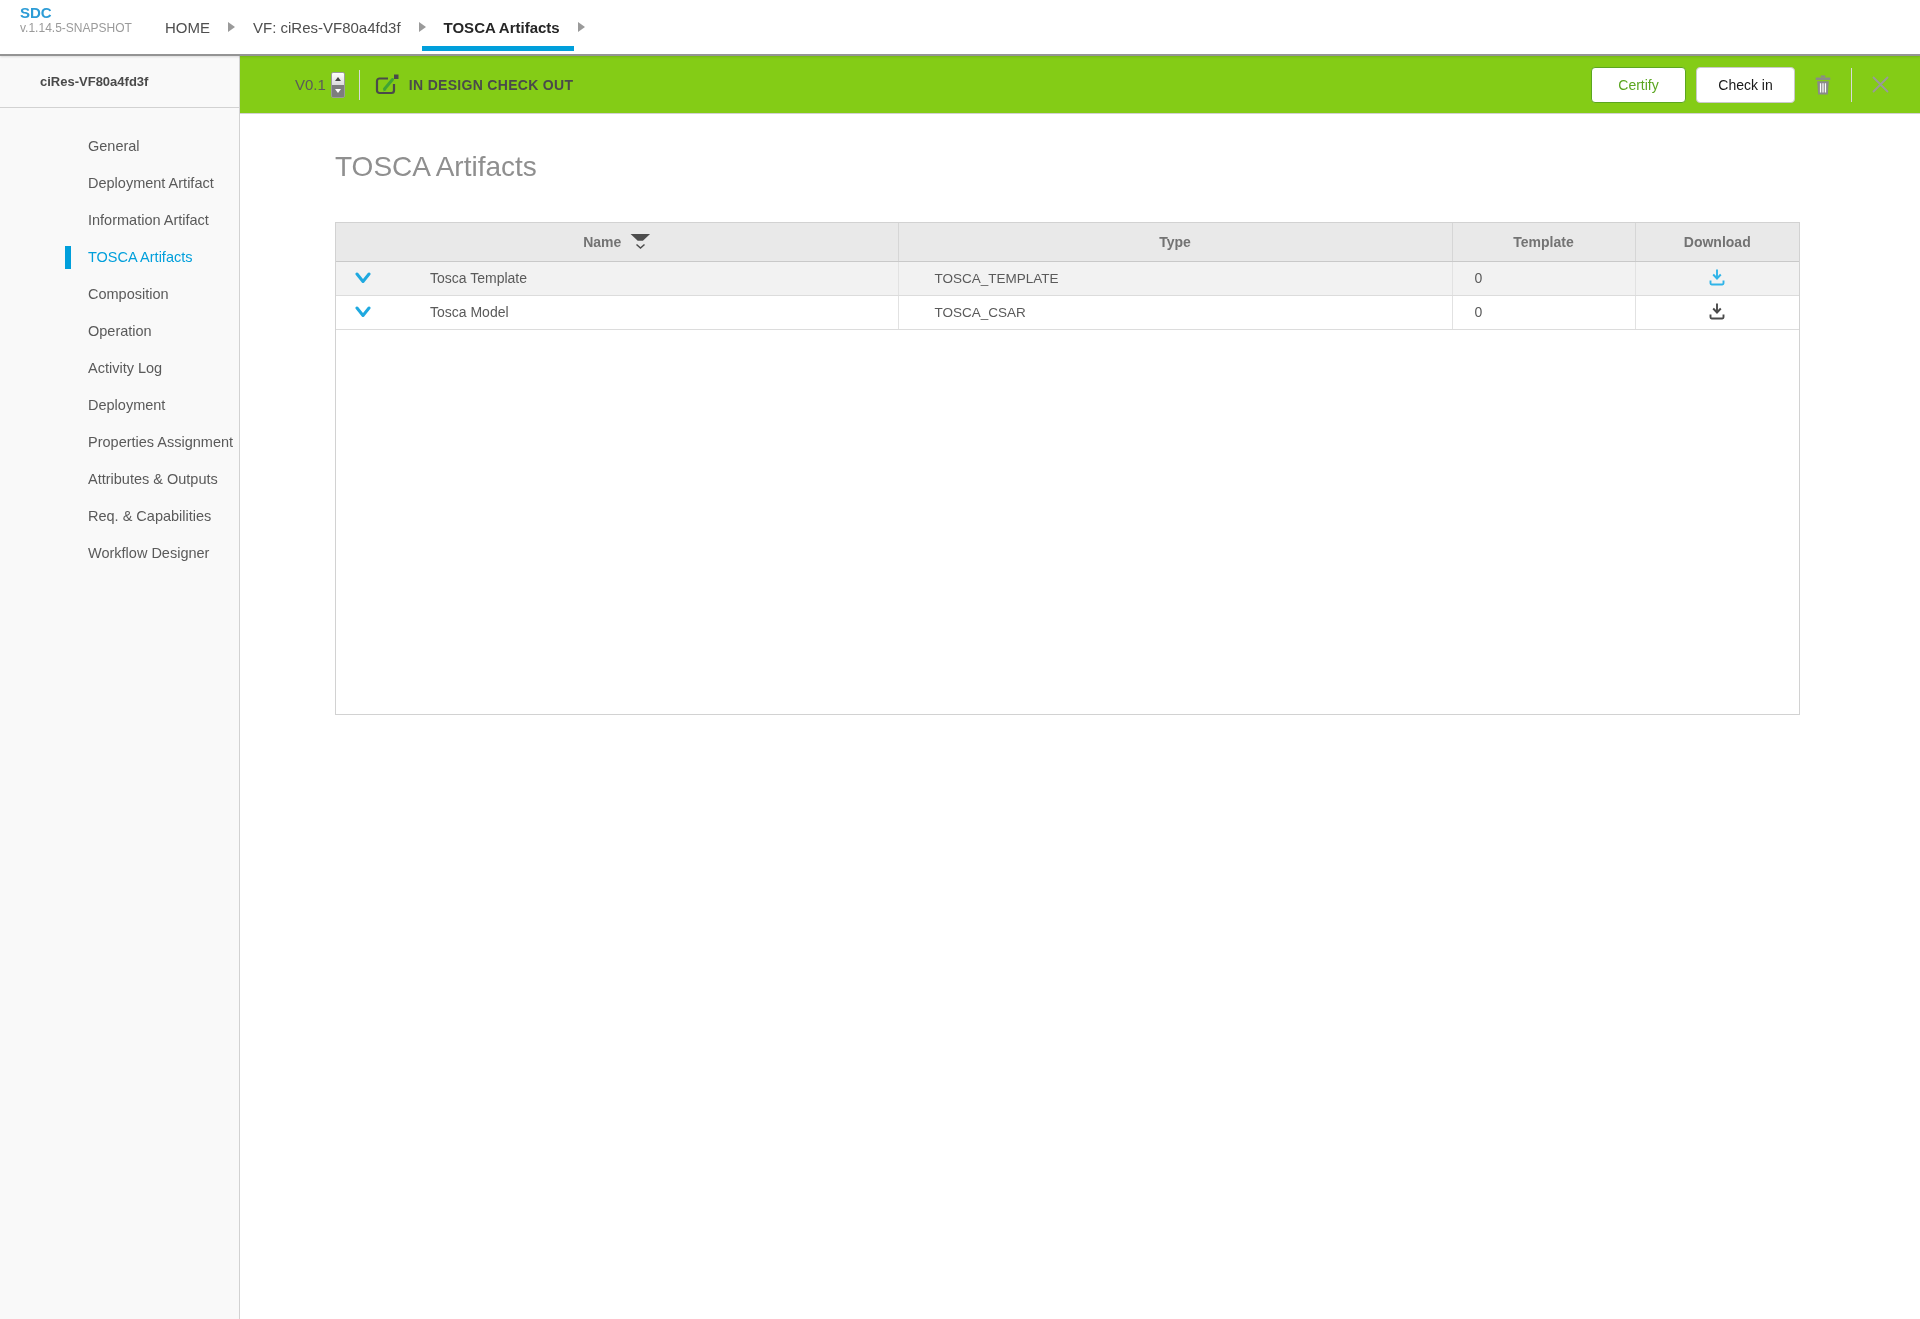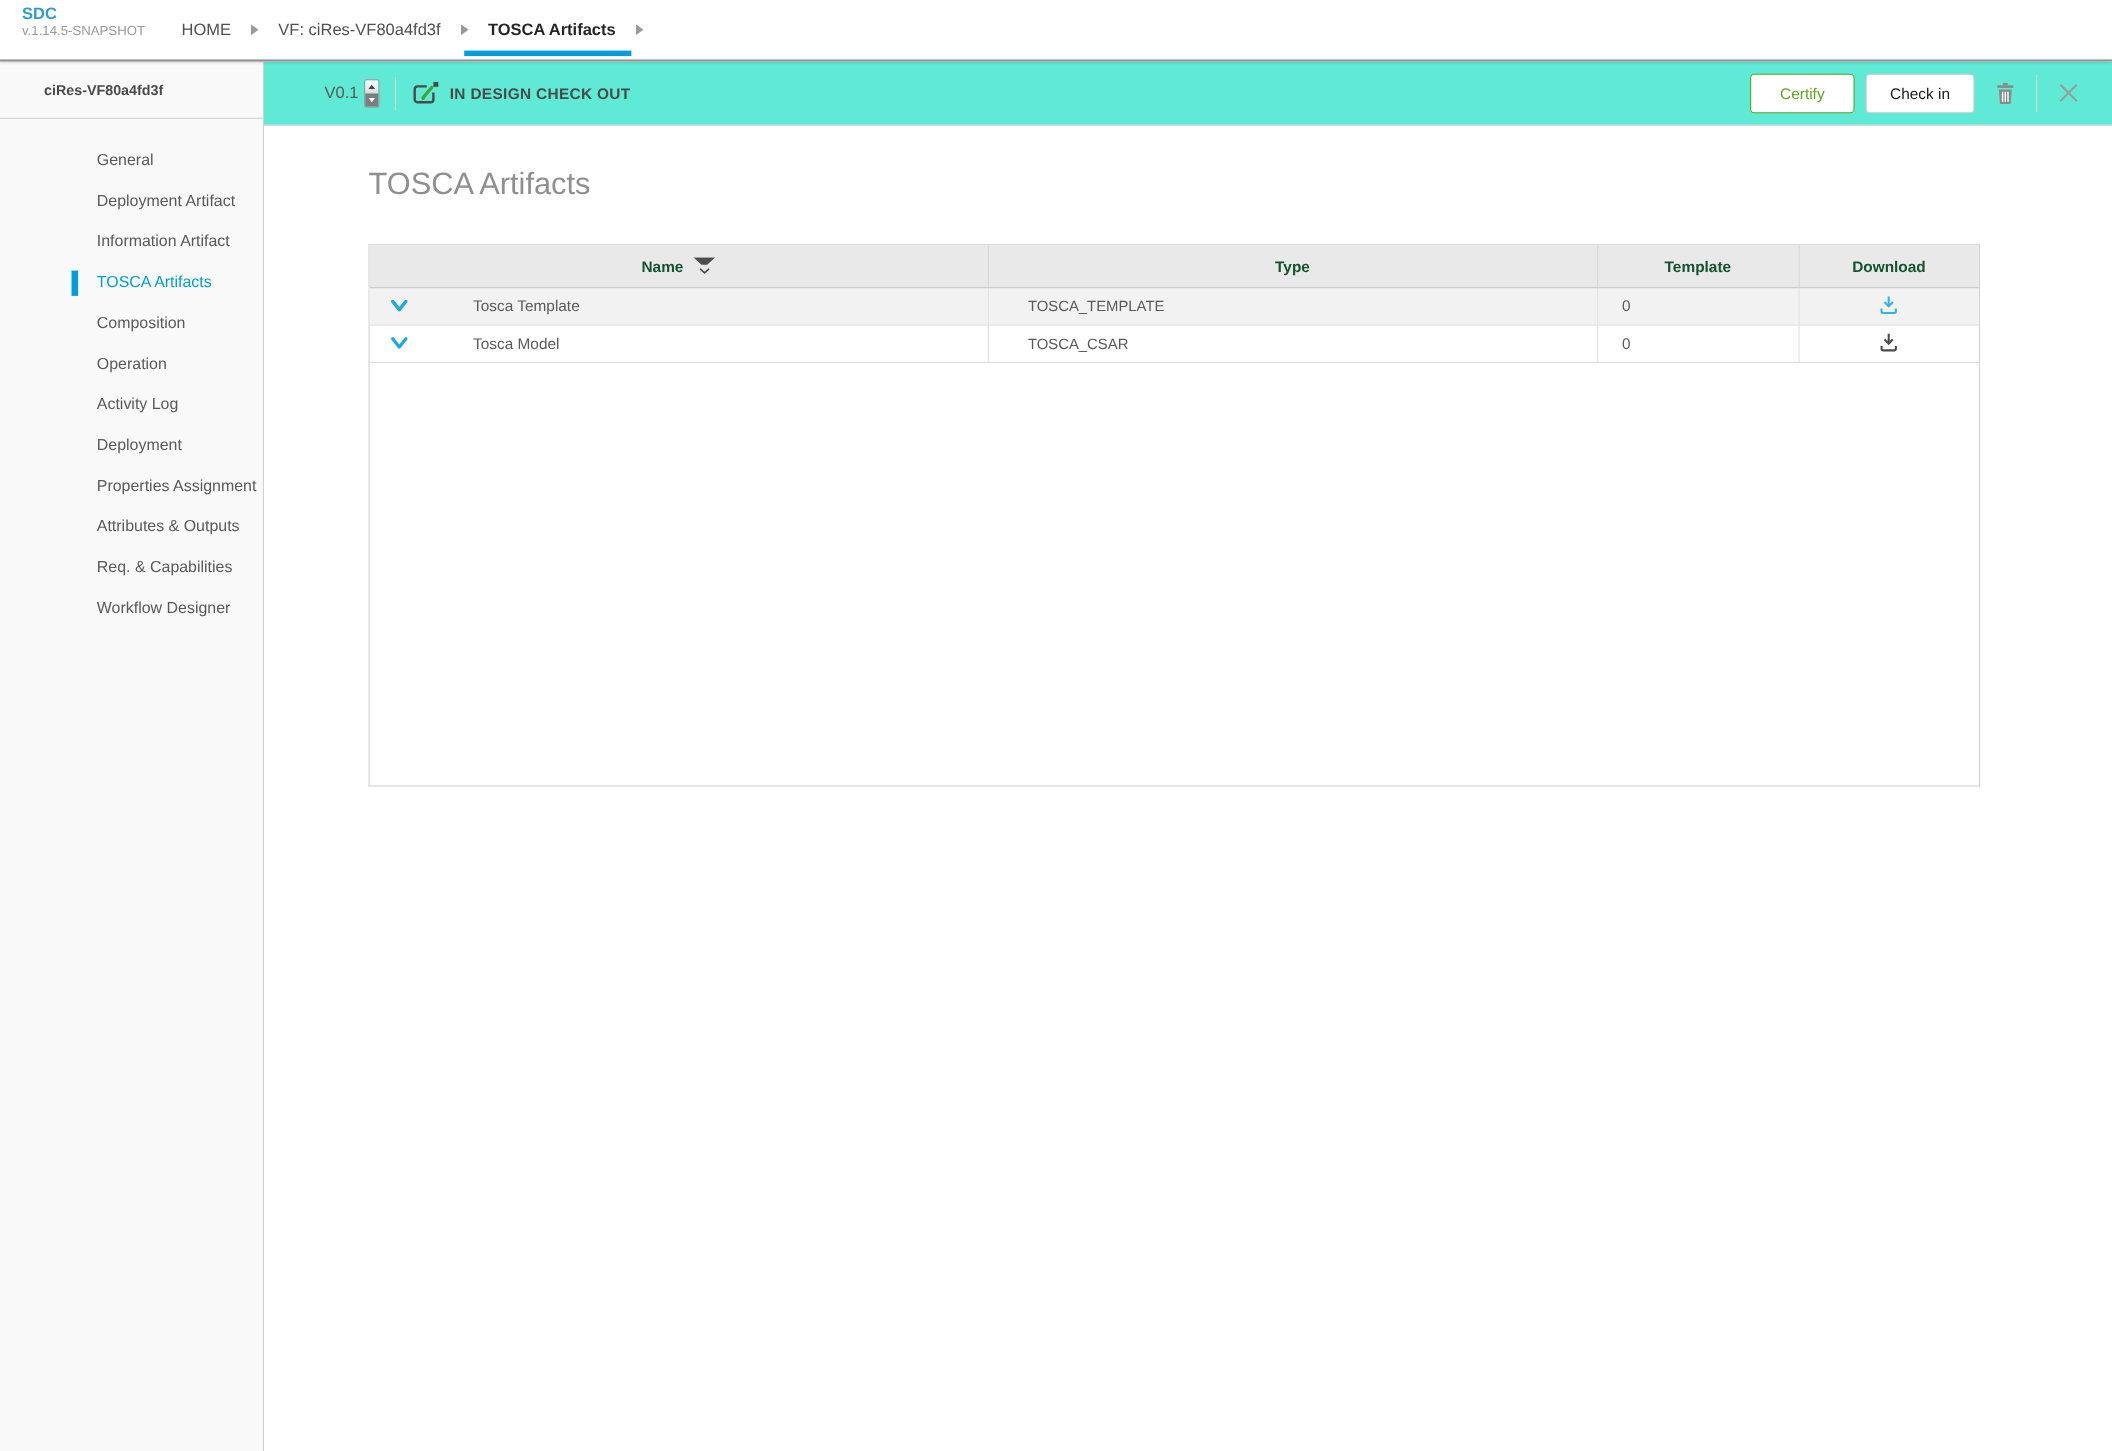--- a/index.html
+++ b/index.html
@@ -30,21 +30,21 @@
   .nav-item { position:relative; height:37px; line-height:37px; padding-left:40px;
               font-size:14.5px; color:#5a5a5a; cursor:pointer; white-space:nowrap; }
   .nav-item.active { color:#009fdb; }
   .nav-item.active::before { content:""; position:absolute; left:17px; top:7px;
                              width:6px; height:23px; background:#009fdb; }
 
   .content { flex:1; display:flex; flex-direction:column; }
 
   
   .toolbar { height:58px; border-bottom:1px solid #d2d2d2; display:flex; align-items:center;
-             padding:0 20px 0 55px; background:#5eead4; }
+             padding:0 20px 0 55px; background:#84cc16; }
   .version-label { font-size:15px; color:#5a5a5a; }
   .stepper { width:14px; height:26px; margin-left:5px; border:1px solid #9b9b9b; border-radius:2px;
              display:flex; flex-direction:column; overflow:hidden; cursor:pointer; }
   .stepper .up { flex:1; background:linear-gradient(#fefefe,#dcdcdc); display:flex;
                  align-items:center; justify-content:center; }
   .stepper .down { flex:1; background:#7d7d7d; display:flex; align-items:center; justify-content:center; }
   .tri-up { width:0; height:0; border-left:3.5px solid transparent; border-right:3.5px solid transparent;
             border-bottom:4px solid #444; }
   .tri-down { width:0; height:0; border-left:3.5px solid transparent; border-right:3.5px solid transparent;
               border-top:4px solid #fff; }
@@ -63,21 +63,21 @@
 
   
   .main { padding:36px 0 0 95px; }
   .page-title { font-size:28px; font-weight:400; color:#8f8f8f; line-height:34px; }
 
   .table-box { margin-top:38px; width:1465px; height:493px; border:1px solid #d2d2d2;
                background:#fff; }
   table { border-collapse:collapse; table-layout:fixed; width:100%; }
   col.c-name { width:562px; } col.c-type { width:554px; } col.c-version { width:183px; }
   col.c-download { width:auto; }
-  th { height:38px; background:#e9e9e9; font-size:14px; font-weight:bold; color:#14532d;
+  th { height:38px; background:#e9e9e9; font-size:14px; font-weight:bold; color:#737373;
        border-bottom:1px solid #c9c9c9; border-right:1px solid #d6d6d6; text-align:center;
        cursor:pointer; }
   th:last-child { border-right:none; }
   td { height:34px; font-size:14px; color:#5a5a5a; border-bottom:1px solid #dcdcdc;
        border-right:1px solid #e2e2e2; }
   td:last-child { border-right:none; }
   tr.shaded td { background:#f2f2f2; }
   .th-inner { display:inline-flex; align-items:center; }
   .sort-icon { display:inline-flex; flex-direction:column; align-items:center; margin-left:9px; }
   .sort-trap { width:20px; height:7px; background:#4d4d4d;

